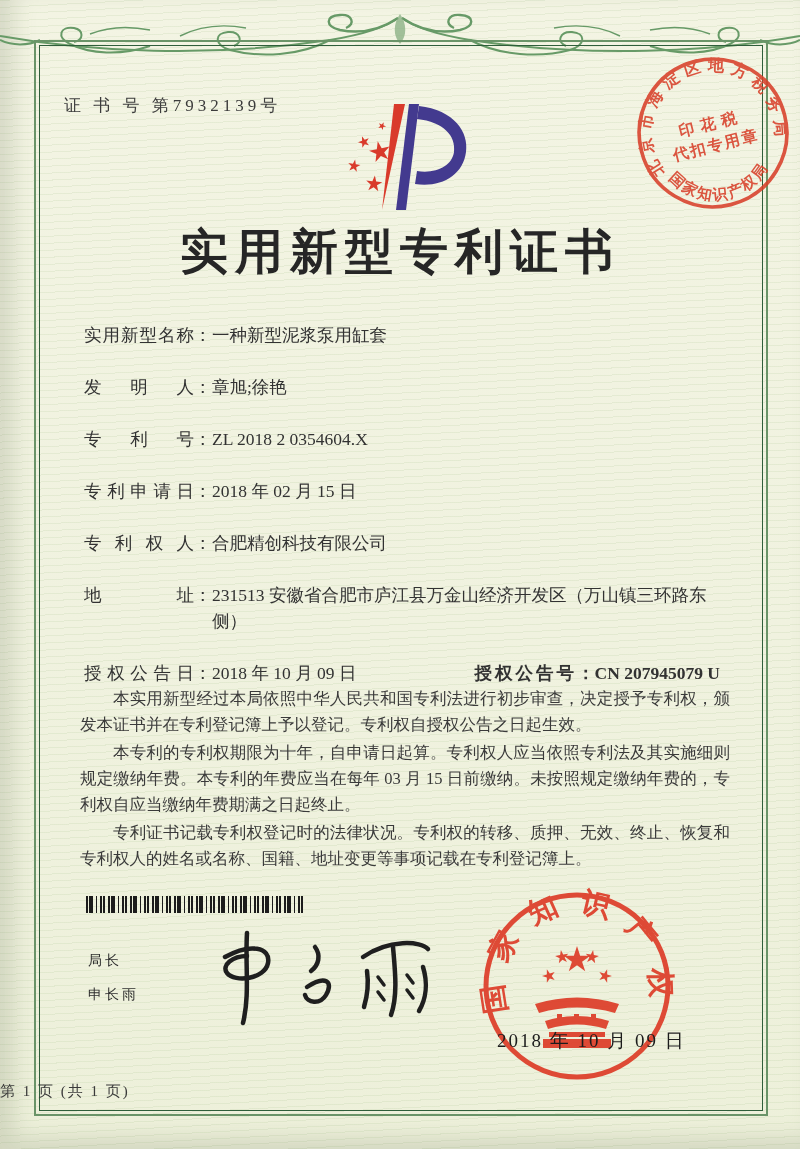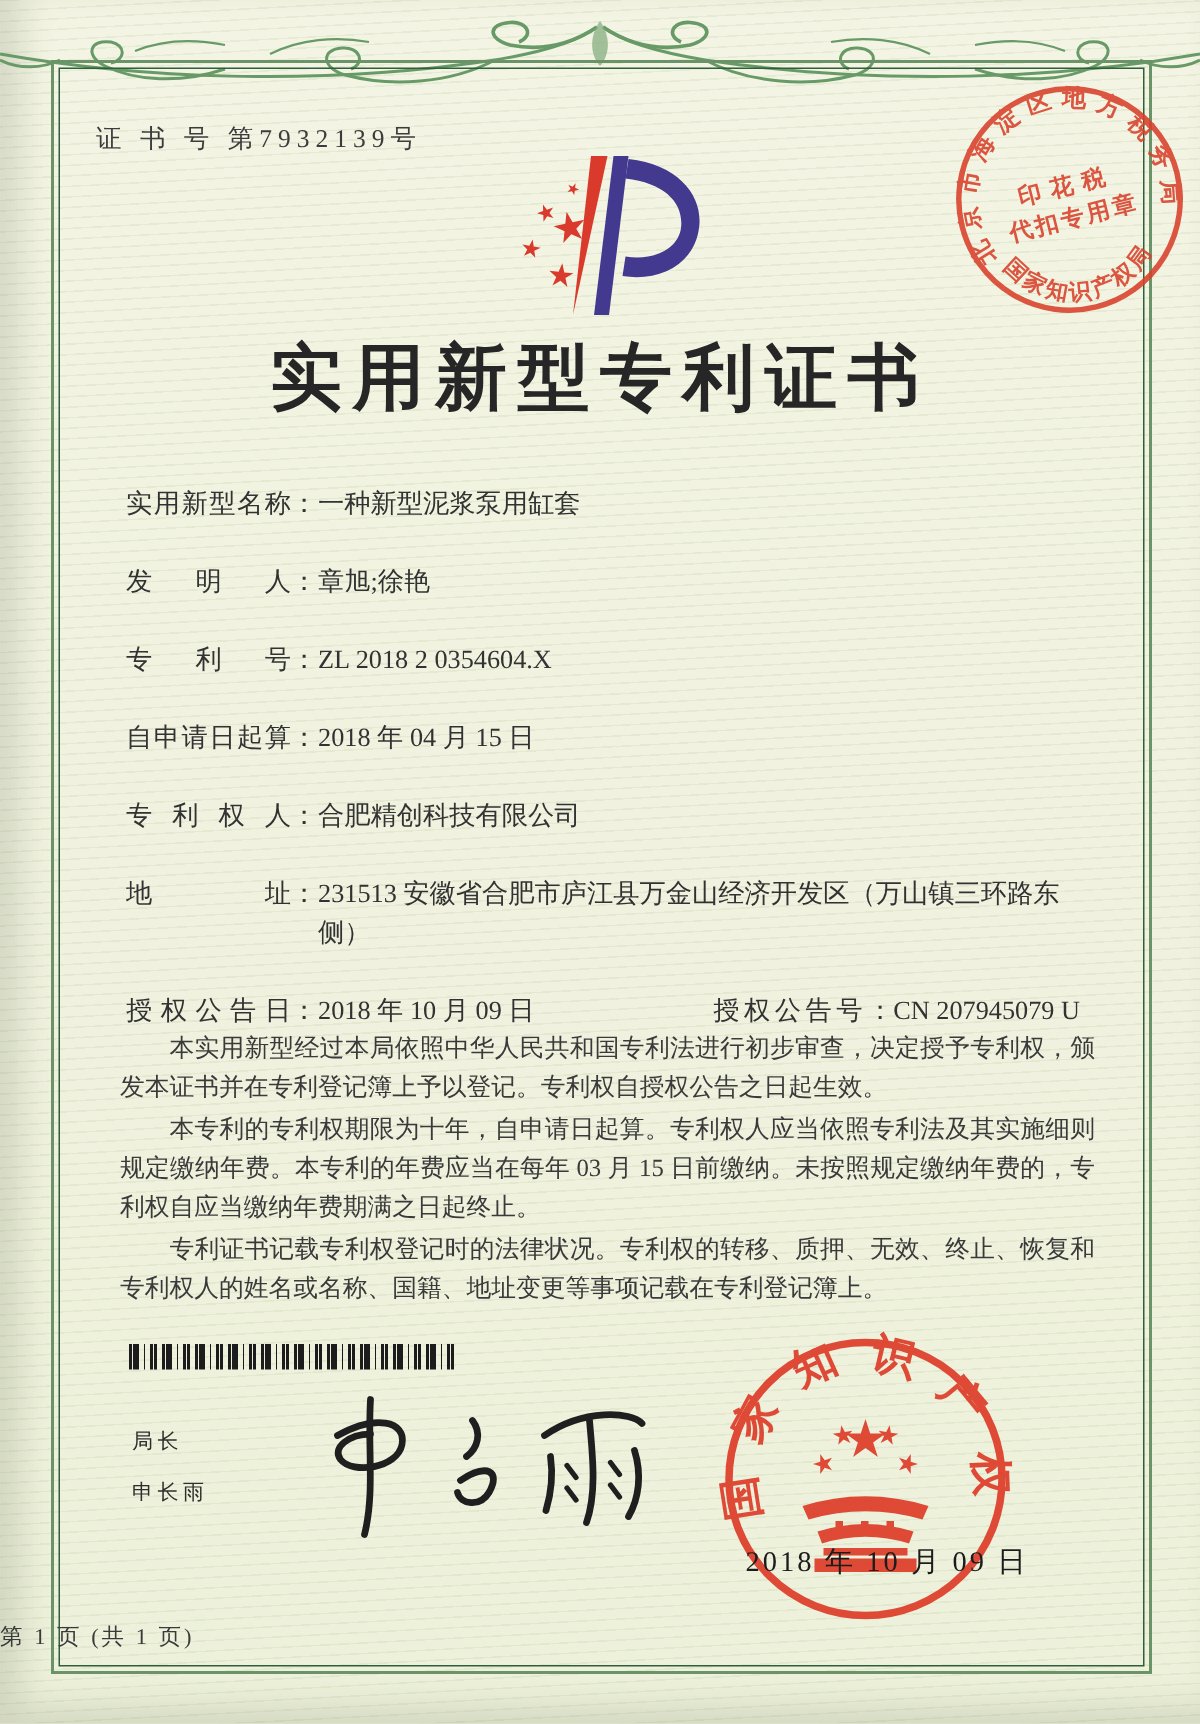--- a/index.html
+++ b/index.html
@@ -19,21 +19,21 @@
   .frame{
     position:absolute;left:34px;top:40px;width:730px;height:1072px;
     border:2px solid #6a9468;
   }
   .frame-inner{
     position:absolute;inset:3px;
     border:1px solid #2f5e3a;
   }
   .ornament{position:absolute;left:0;top:0;width:800px;height:62px;}
   .cert-no{
-    position:absolute;left:64px;top:81px;
+    position:absolute;left:64px;top:94px;
     font-size:17px;letter-spacing:4px;color:#3c3c3c;
   }
   .logo{position:absolute;left:312px;top:100px;width:170px;height:115px;}
   .tax-stamp{
     position:absolute;left:634px;top:54px;width:158px;height:158px;
     transform:rotate(-14deg);opacity:.88;
   }
   .title{
     position:absolute;left:0;top:220px;width:100%;
     text-align:center;font-size:48px;font-weight:bold;
@@ -44,21 +44,21 @@
     font-size:17.5px;color:#323232;
   }
   .field-row{display:flex;margin-bottom:26px;line-height:26px;justify-content:space-between;}
   .field-label{
     display:inline-block;width:110px;flex:0 0 110px;
     text-align:justify;text-align-last:justify;
   }
   .field-colon{flex:0 0 18px;}
   .field-value{flex:1 1 auto;}
   .row-grant{margin-bottom:0;}
-  .grant-right{margin-left:auto;display:flex;padding-right:4px;}
+  .grant-right{margin-left:auto;display:flex;padding-right:4px;font-weight:bold;}
   .grant-right .g-label{letter-spacing:3px;}
   .paragraphs{
     position:absolute;left:80px;top:686px;width:650px;
     font-size:16.5px;line-height:26px;color:#3a3a3a;
     text-align:justify;
   }
   .paragraphs p{margin:0 0 2px 0;text-indent:2em;}
   .barcode{
     position:absolute;left:86px;top:896px;width:218px;height:17px;
     background:repeating-linear-gradient(90deg,
@@ -149,23 +149,23 @@
       <span class="field-label">发明人</span>
         <span class="field-colon">：</span>
       <span class="field-value">章旭;徐艳</span>
     </div>
     <div class="field-row">
       <span class="field-label">专利号</span>
         <span class="field-colon">：</span>
       <span class="field-value">ZL 2018 2 0354604.X</span>
     </div>
     <div class="field-row">
-      <span class="field-label">自申请日起算</span>
-        <span class="field-colon">：</span>
-      <span class="field-value">2018 年 04 月 15 日</span>
+      <span class="field-label">专利申请日</span>
+        <span class="field-colon">：</span>
+      <span class="field-value">2018 年 02 月 15 日</span>
     </div>
     <div class="field-row">
       <span class="field-label">专利权人</span>
         <span class="field-colon">：</span>
       <span class="field-value">合肥精创科技有限公司</span>
     </div>
     <div class="field-row">
       <span class="field-label">地址</span>
         <span class="field-colon">：</span>
       <span class="field-value">231513 安徽省合肥市庐江县万金山经济开发区（万山镇三环路东侧）</span>

